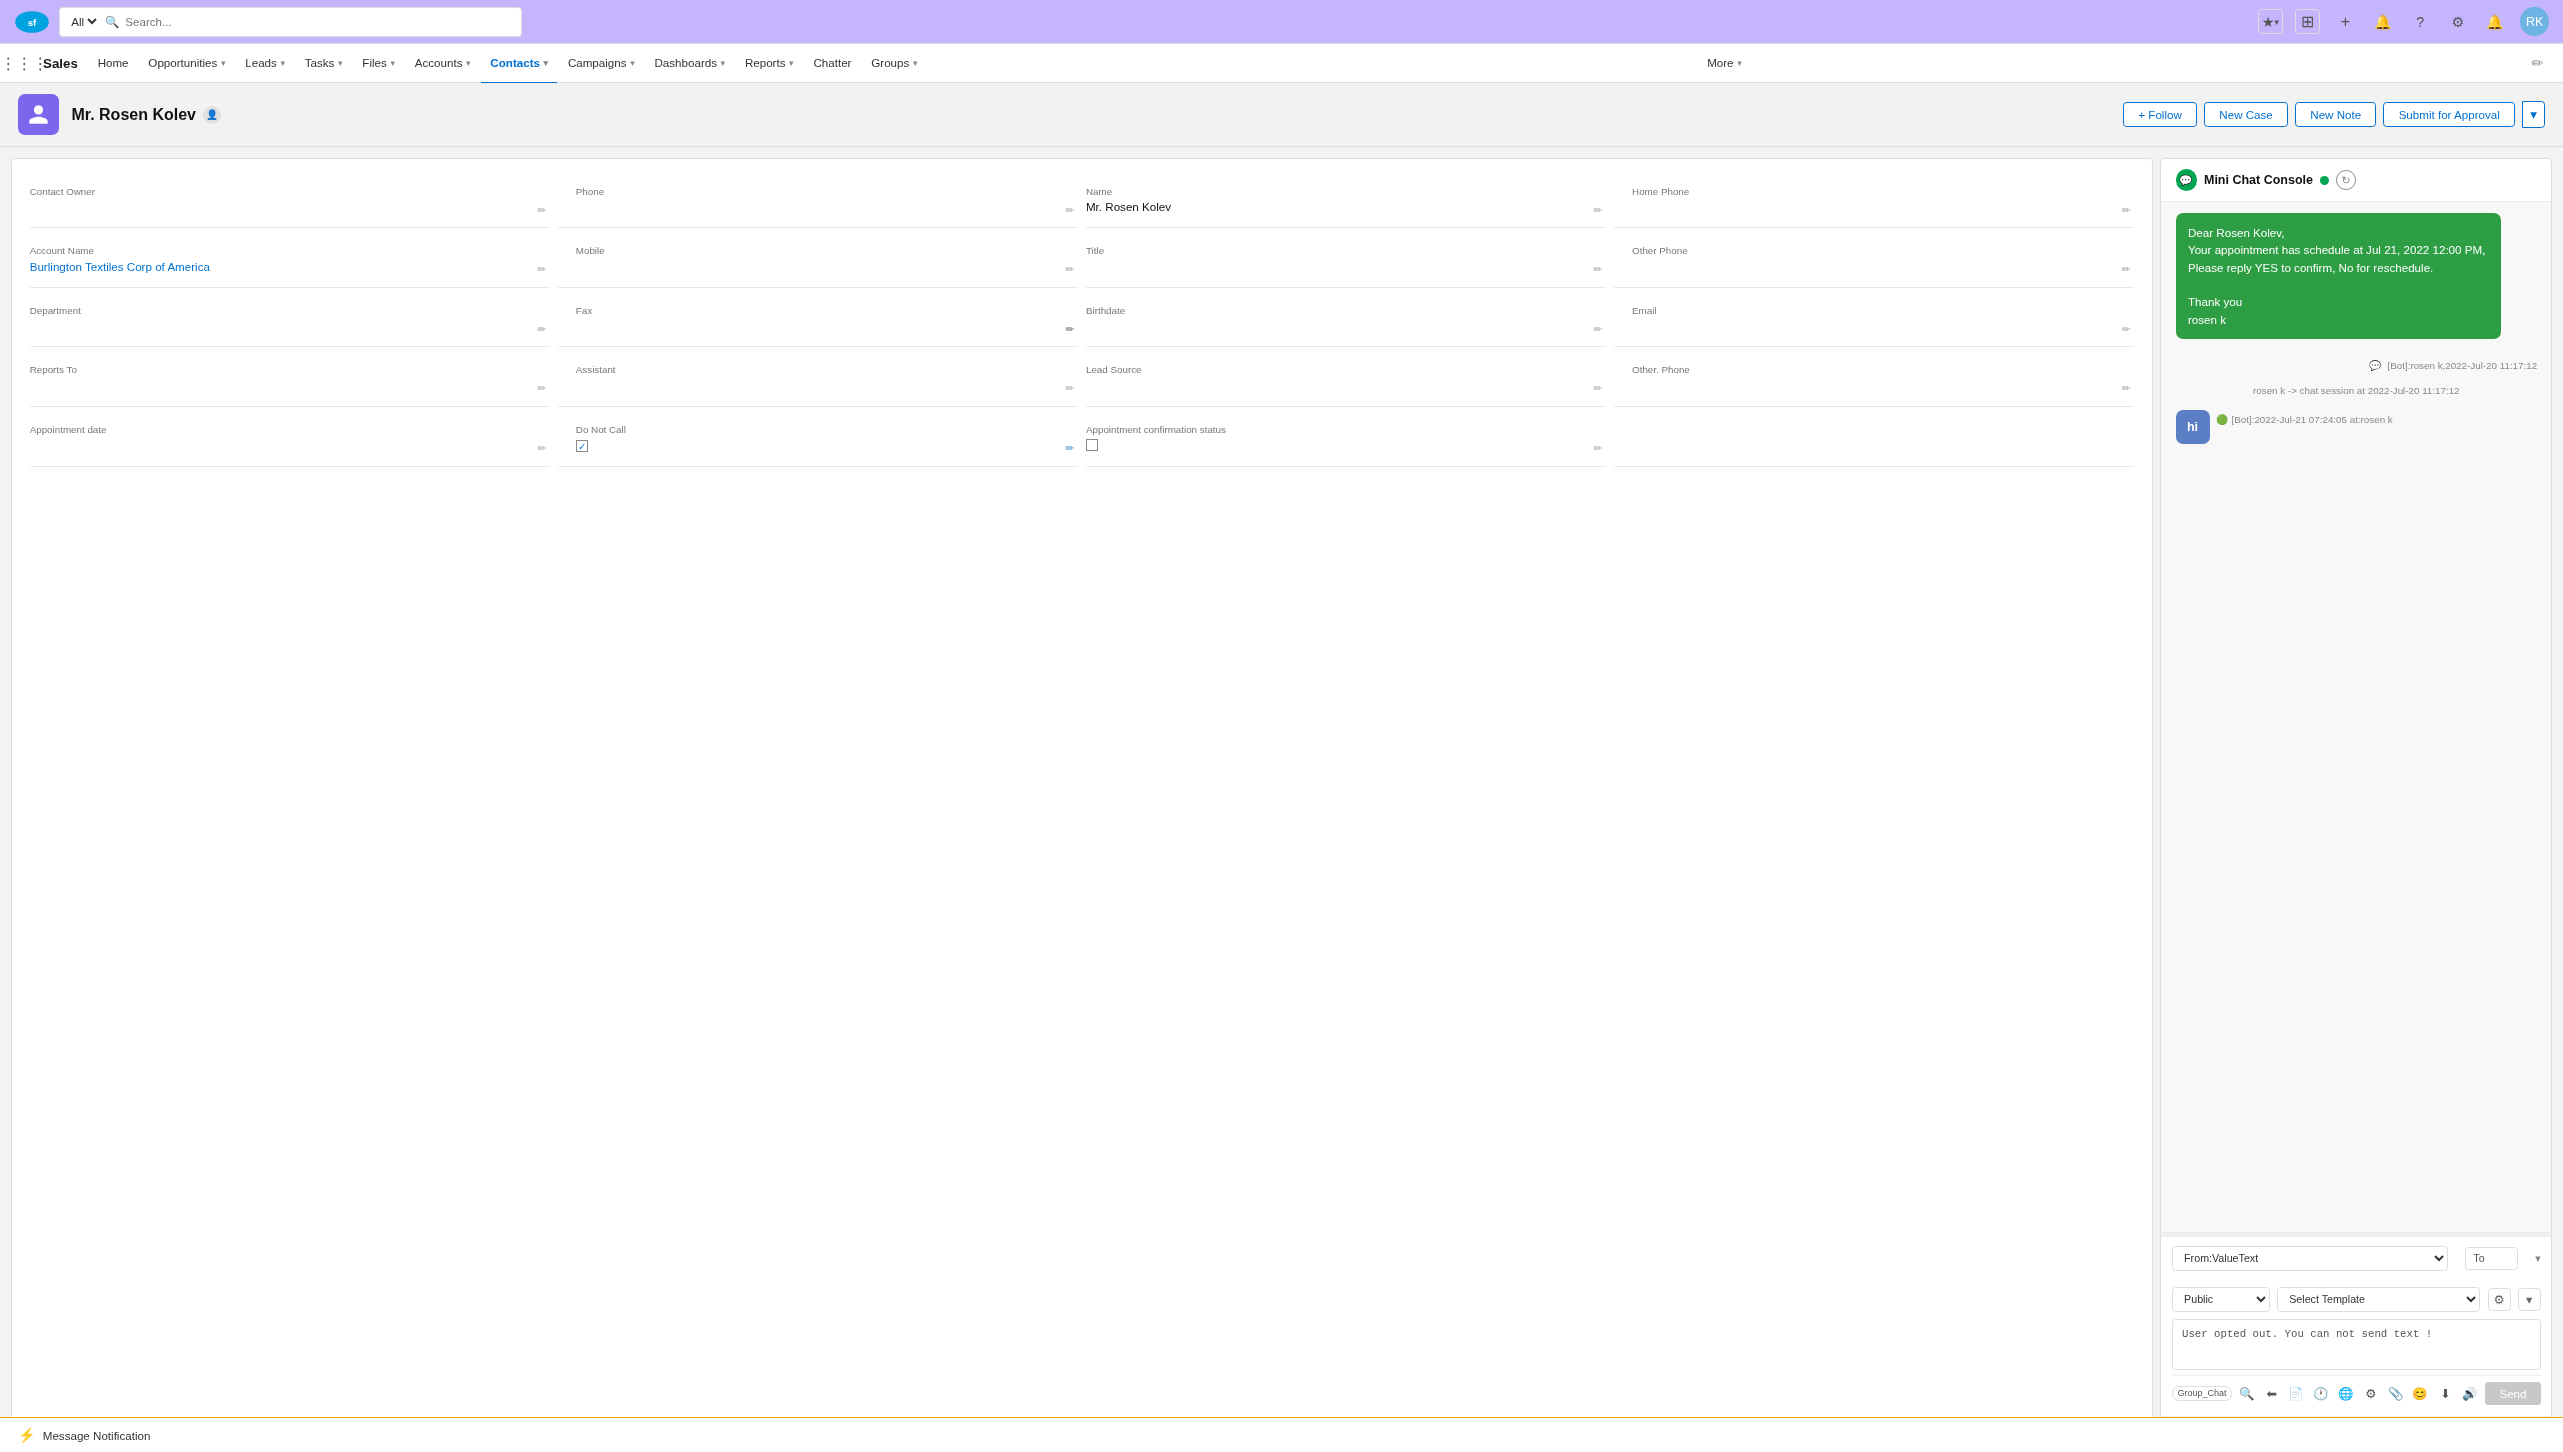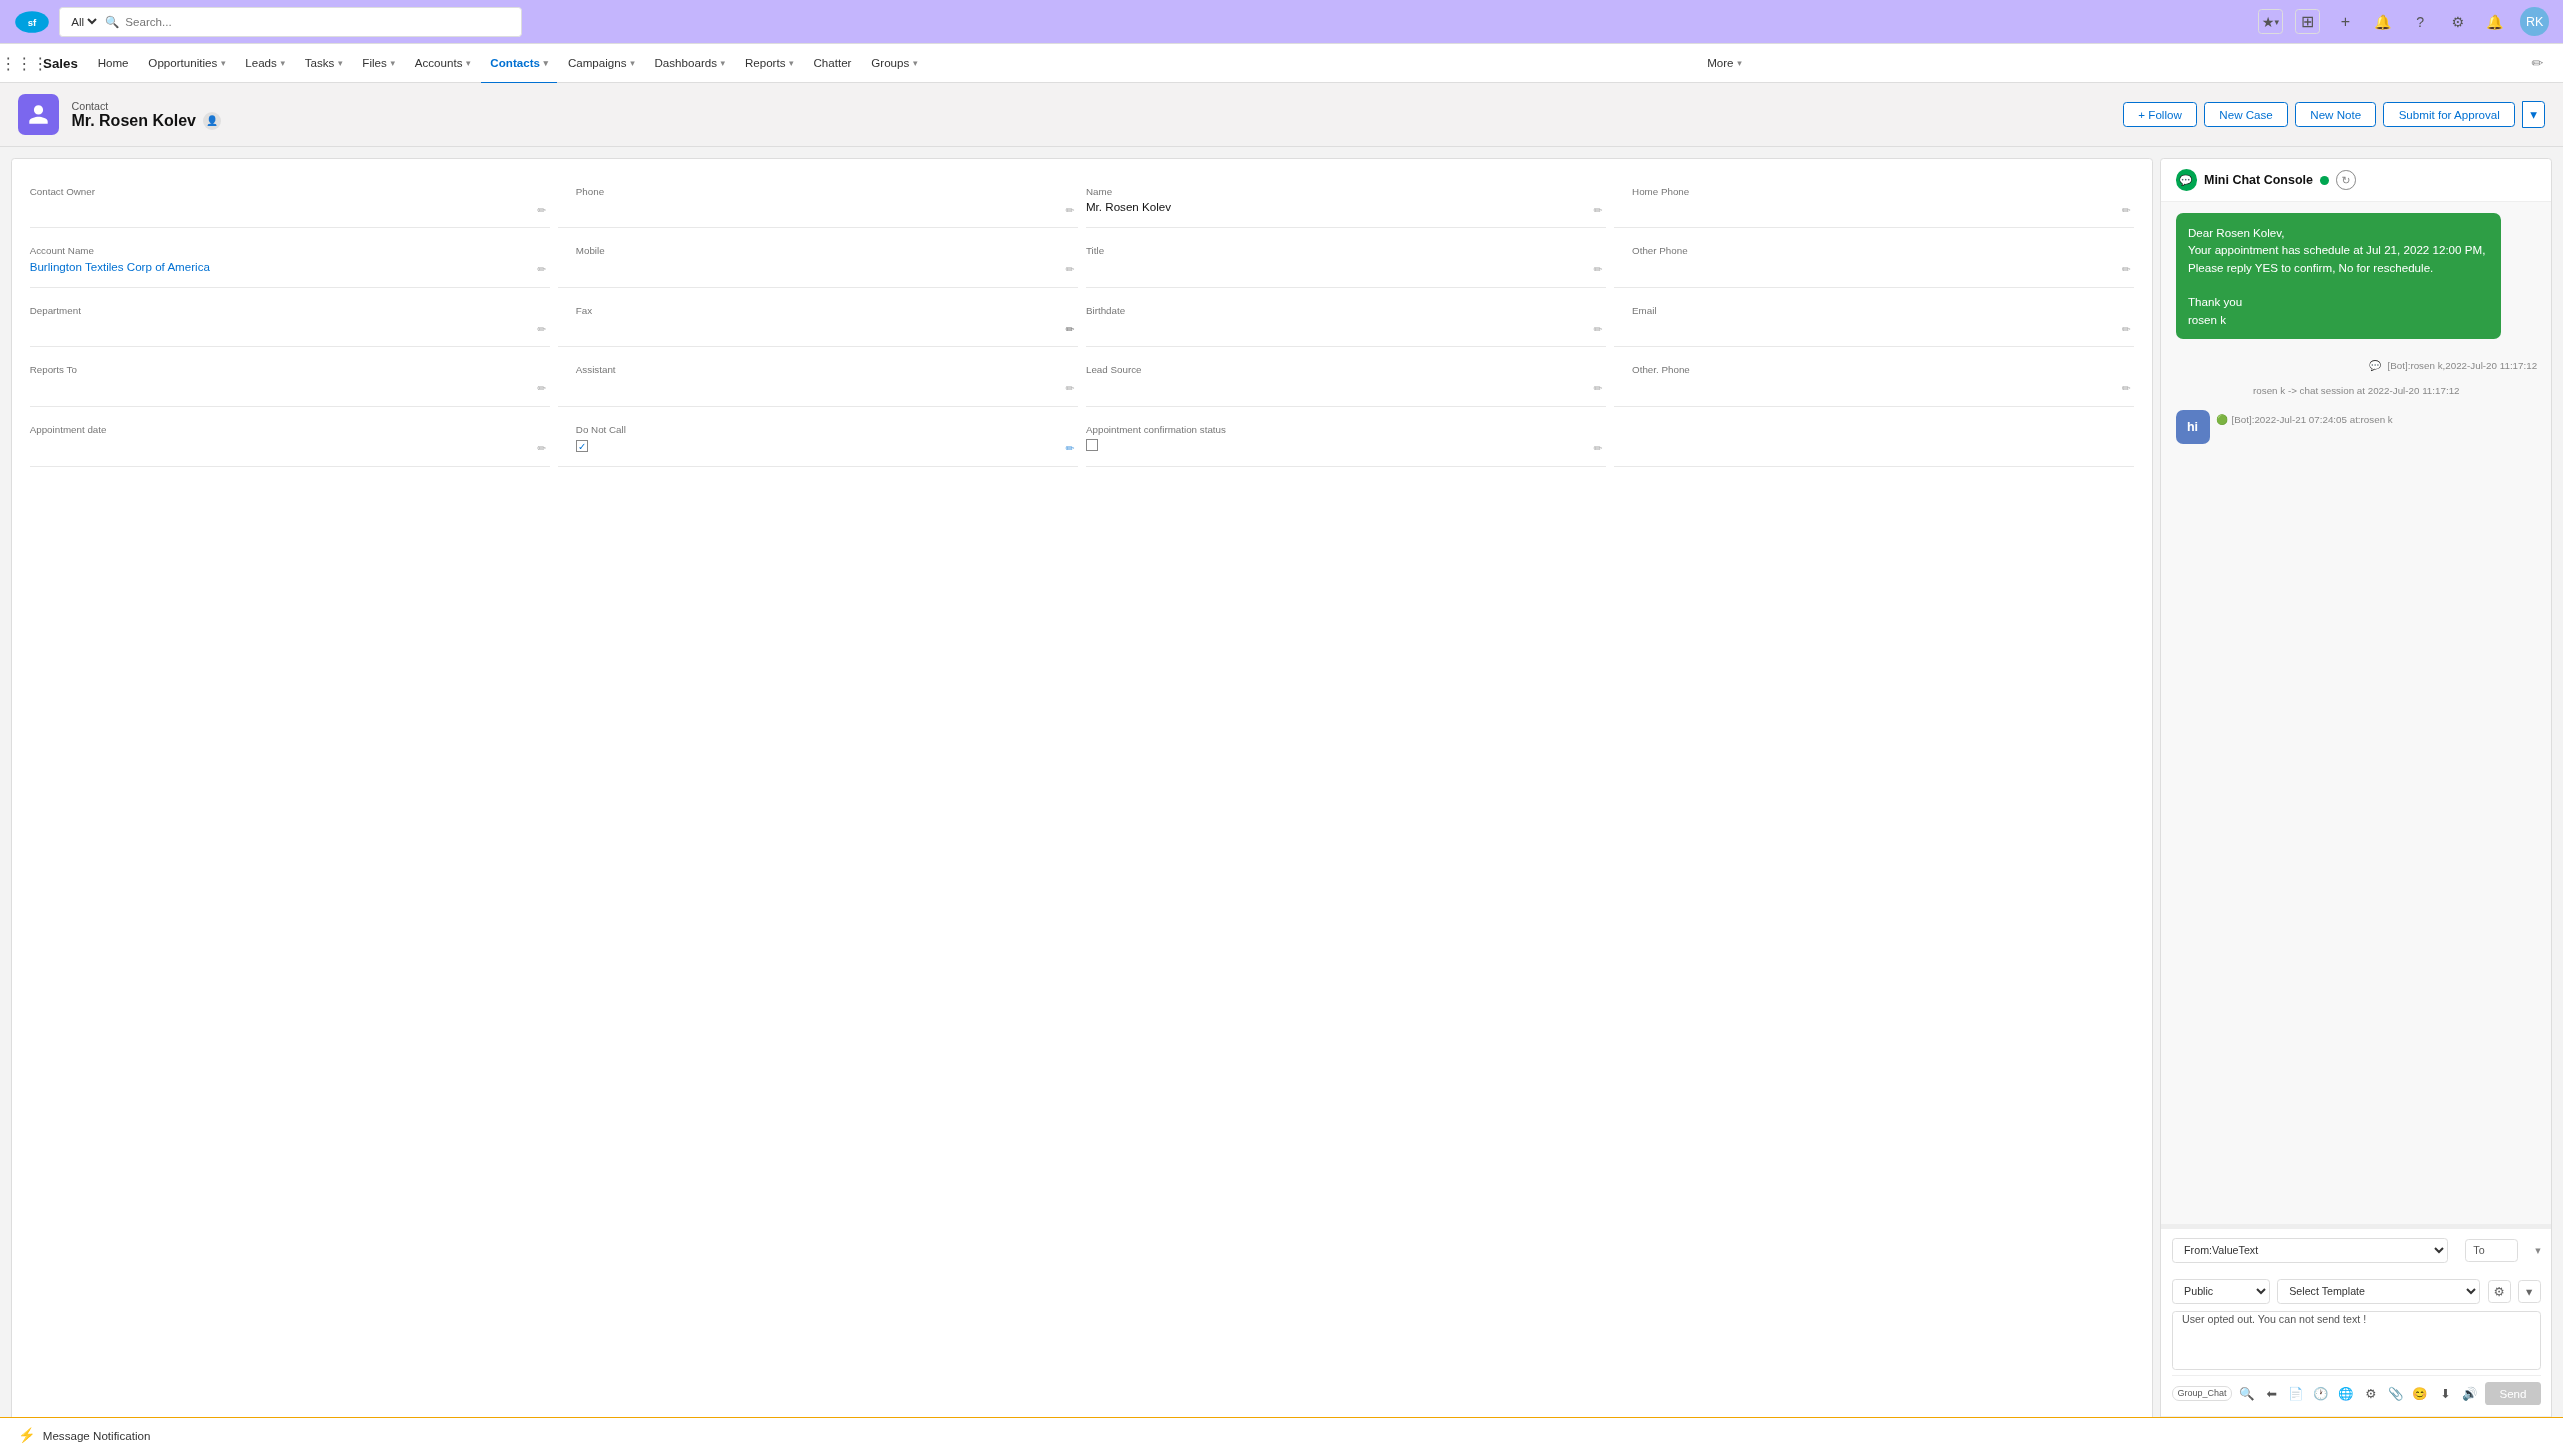--- a/index.html
+++ b/index.html
@@ -458,26 +458,26 @@
       border-radius: 3.6px;
       cursor: pointer;
       color: #666;
       font-size: 12.5px;
       background: #fff;
     }
     .chat-textarea {
       width: 100%;
       border: 0.9px solid #ddd;
       border-radius: 3.6px;
-      padding: 1px 9px;
+      padding: 8px 9px;
       font-size: 10.7px;
       color: #555;
       resize: none;
-      height: 59px;
-      font-family: Liberation Sans, sans-serif;
+      height: 51px;
+      font-family: Liberation Mono, monospace;
       background: #fff;
     }
     .chat-toolbar {
       display: flex;
       align-items: center;
       gap: 5.3px;
       padding: 5.3px 0;
       border-top: 0.9px solid #eee;
       margin-top: 3.6px;
     }
@@ -644,21 +644,20 @@
   <div style="margin-left:auto;padding:0 9px;cursor:pointer;color:#888;font-size:14.2px;">✏</div>
 </div>
 
 <div class="record-header">
   <div class="record-icon">
     <svg width="23" height="23" viewBox="0 0 24 24" fill="white">
       <path d="M12 12c2.7 0 4.8-2.1 4.8-4.8S14.7 2.4 12 2.4 7.2 4.5 7.2 7.2 9.3 12 12 12zm0 2.4c-3.2 0-9.6 1.6-9.6 4.8v2.4h19.2v-2.4c0-3.2-6.4-4.8-9.6-4.8z"></path>
     </svg>
   </div>
   <div class="record-info">
-    <div class="record-type">Contact</div>
     <div class="record-name">
       <span>Mr. Rosen Kolev</span>
       <div class="follow-icon" title="Change Owner">👤</div>
     </div>
   </div>
   <div class="record-actions">
     <button class="btn btn-outline btn-follow">
       <span>+ Follow</span>
     </button>
     <button class="btn btn-outline">

